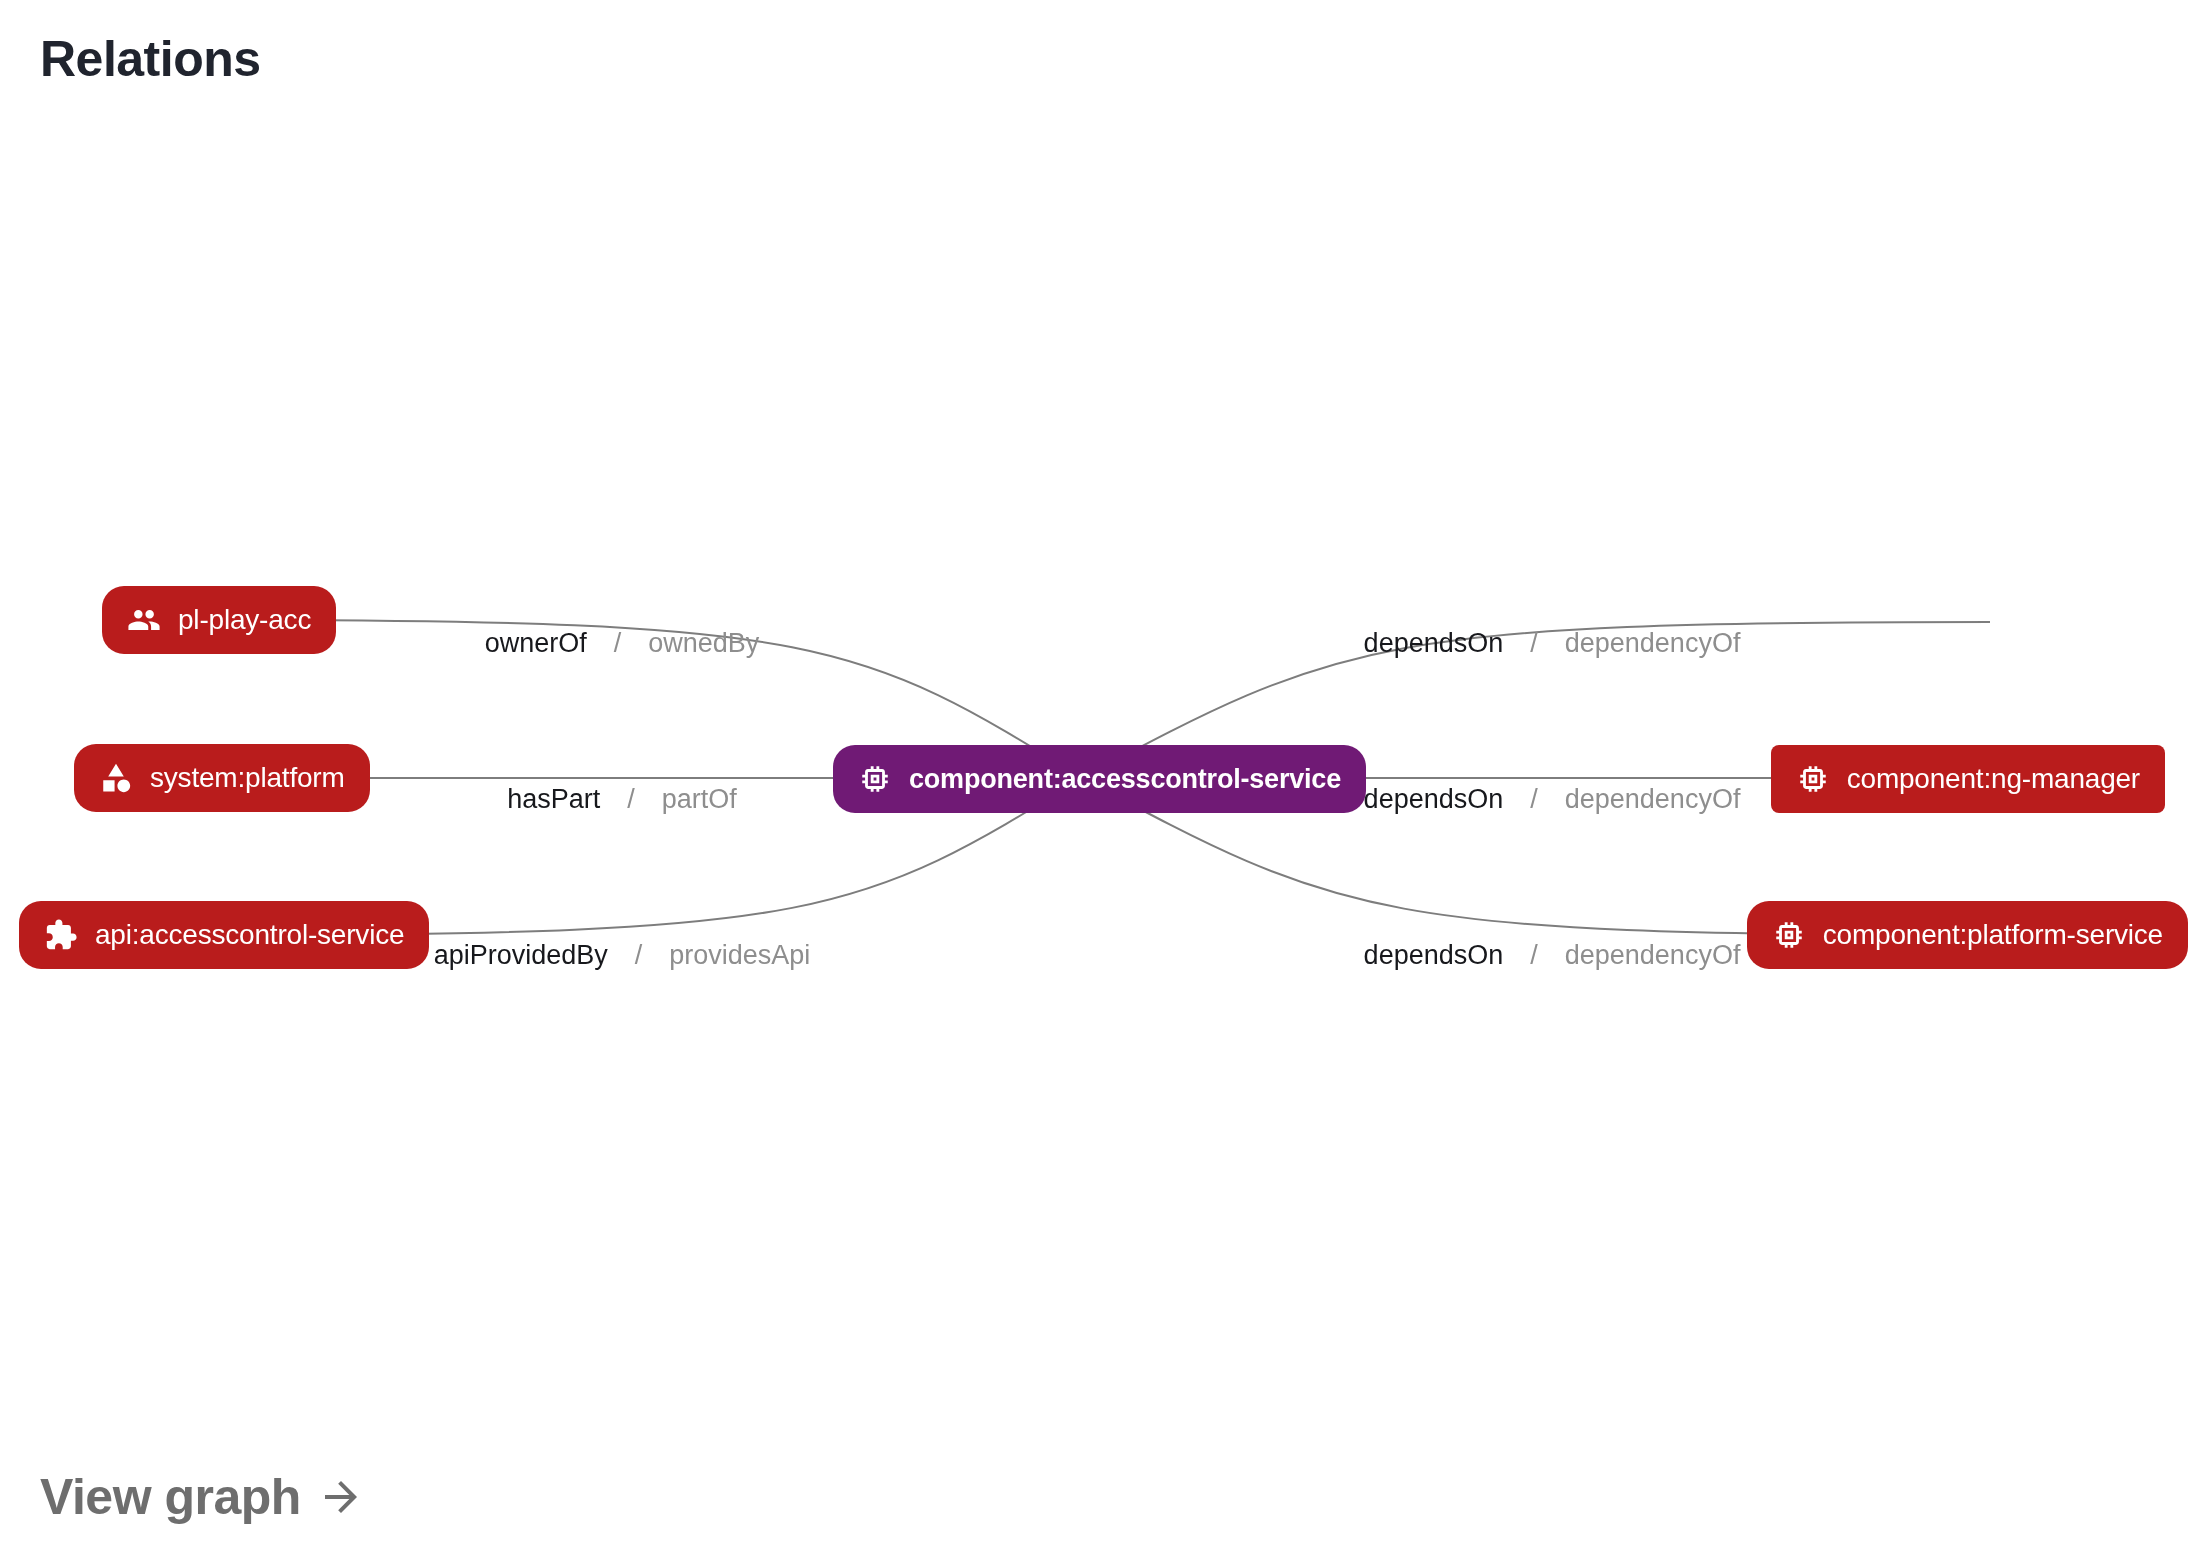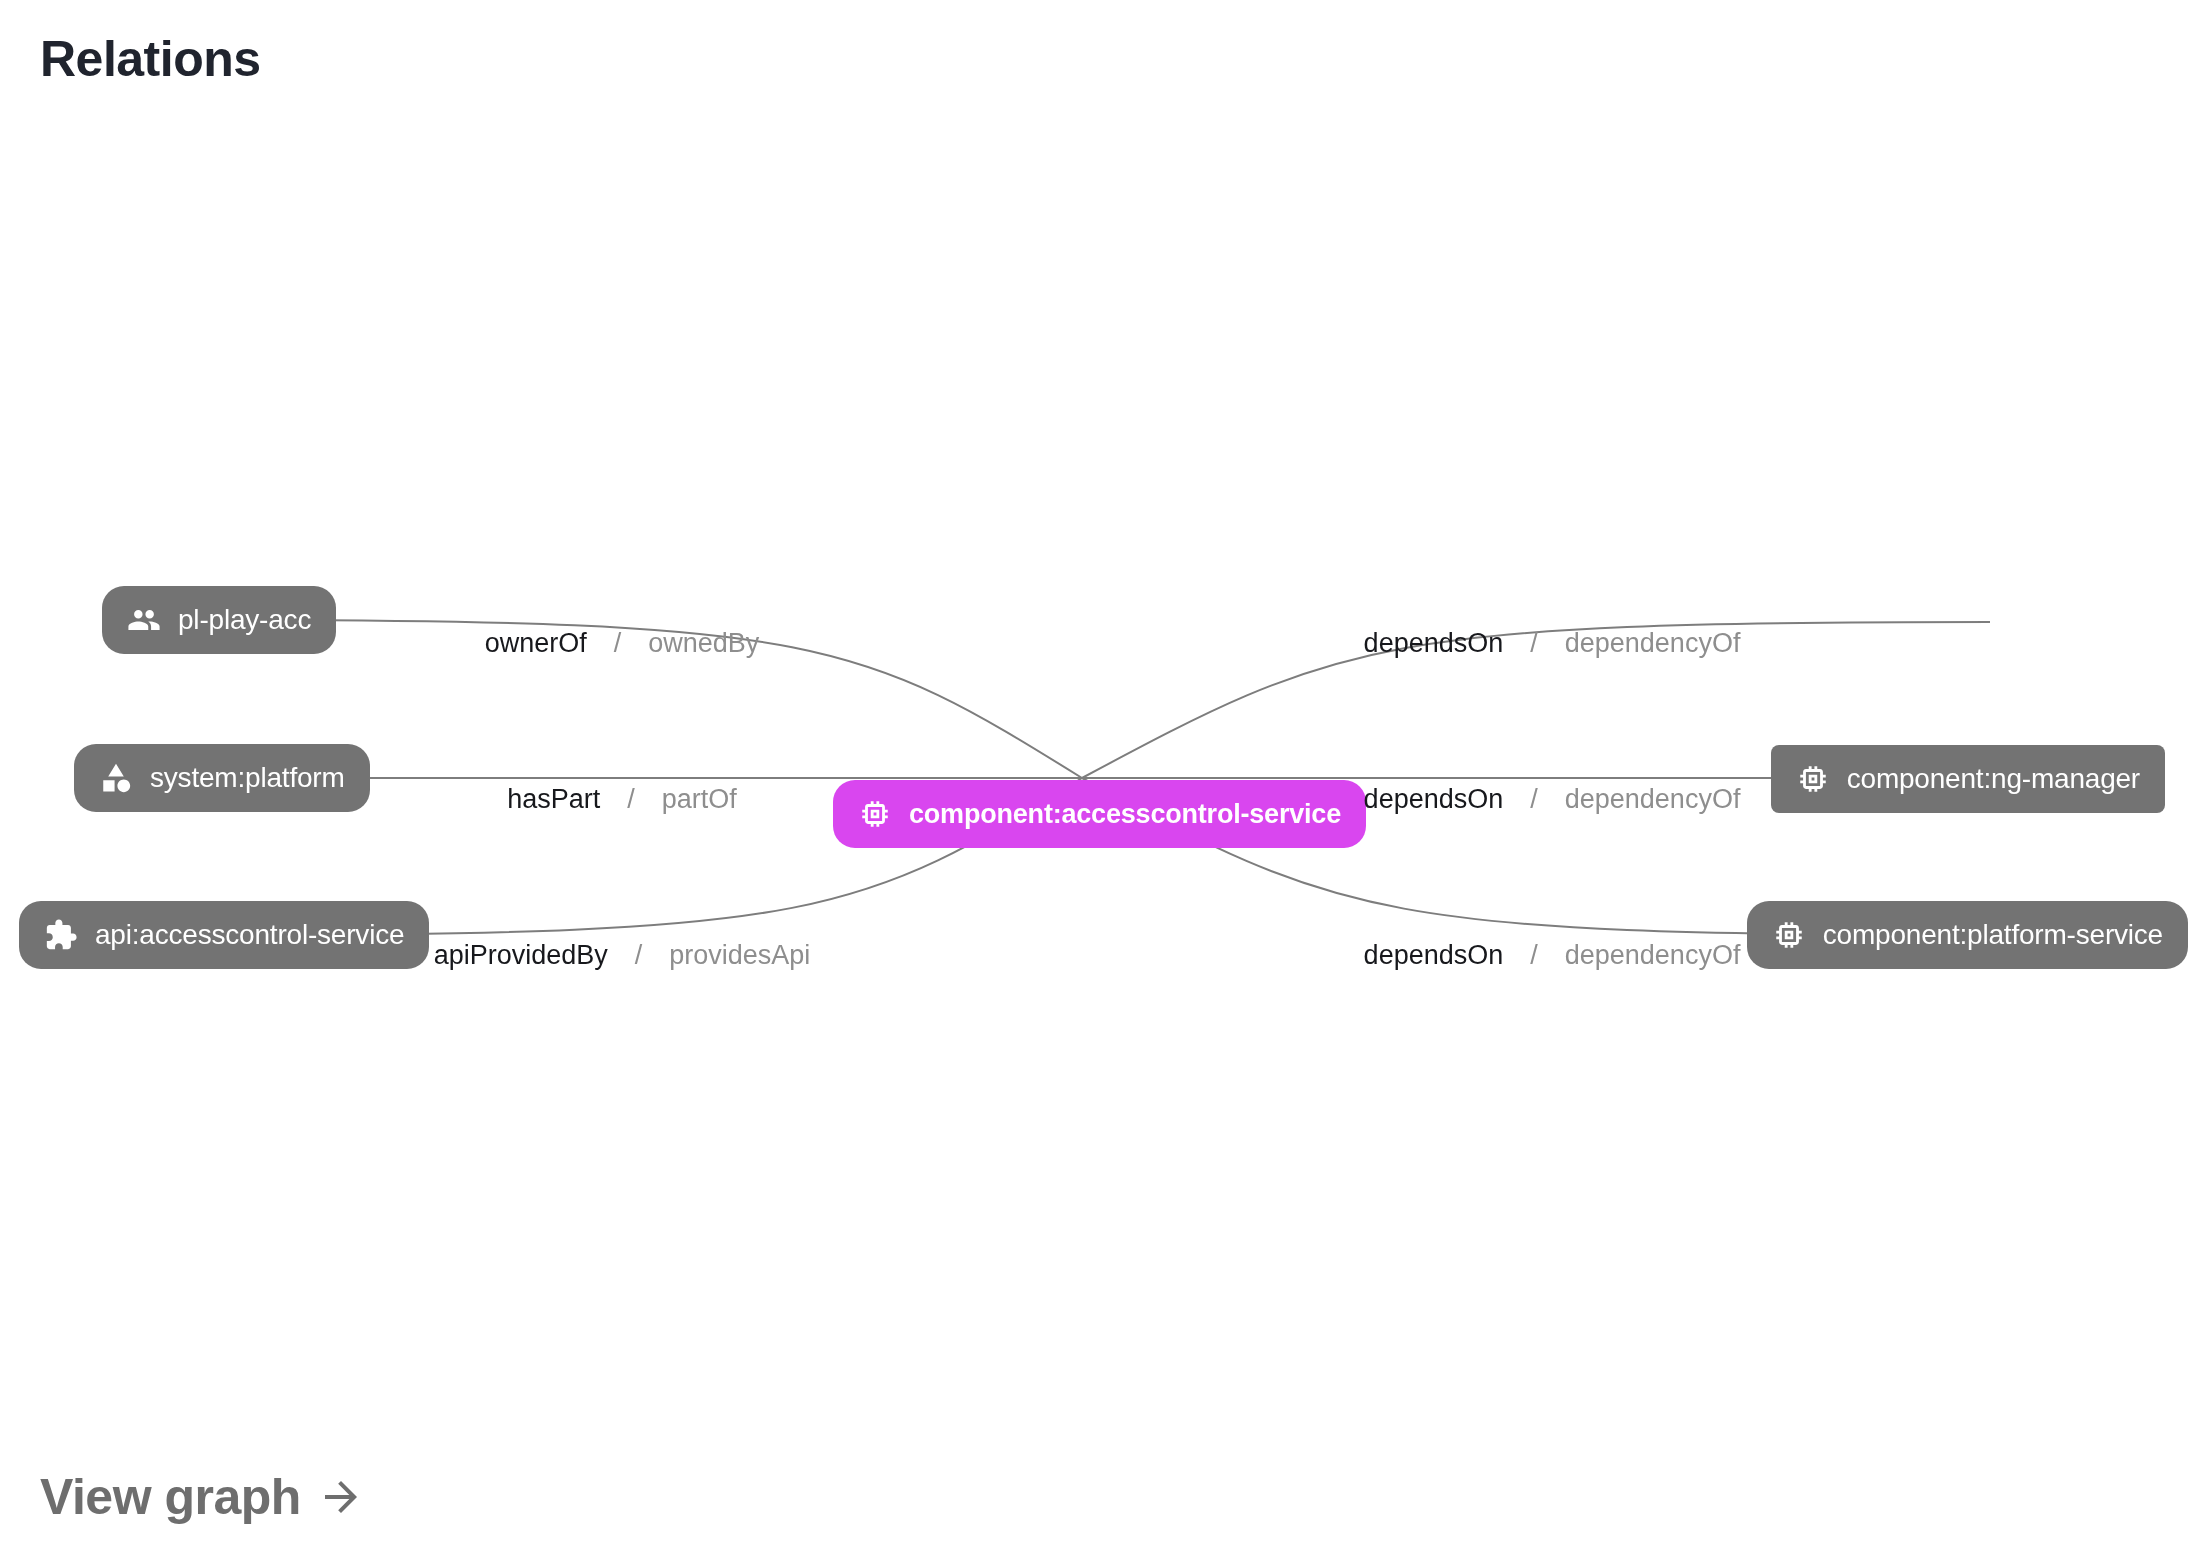--- a/index.html
+++ b/index.html
@@ -12,22 +12,22 @@
     font-size:50px;font-weight:700;color:#20242e;letter-spacing:-0.5px;
   }
   svg.edges{position:absolute;left:0;top:0;width:2206px;height:1566px;}
   svg.edges path{fill:none;stroke:#7d7d7d;stroke-width:2px;}
   .node{
     position:absolute;display:flex;align-items:center;gap:17px;
     height:68px;padding:0 25px;border-radius:22px;color:#ffffff;
     font-size:28px;letter-spacing:-0.2px;white-space:nowrap;cursor:pointer;
     box-sizing:border-box;
   }
-  .node.blue{background:#737373;}
-  .node.orange{background:#d946ef;font-weight:700;font-size:27px;margin-top:35px;}
+  .node.blue{background:#b91c1c;}
+  .node.orange{background:#701a75;font-weight:700;font-size:27px;}
   .node svg{width:34px;height:34px;flex:none;fill:#ffffff;}
   .edge-label{
     position:absolute;width:500px;display:flex;justify-content:center;gap:27px;
     font-size:27px;line-height:34px;color:#17181c;white-space:nowrap;
   }
   .edge-label .inv, .edge-label .sep{color:#8e8e8e;}
   .view-graph{
     position:absolute;left:40px;top:1468px;display:flex;align-items:center;gap:16px;
     font-size:50px;font-weight:700;color:#6e6e6e;cursor:pointer;letter-spacing:-0.5px;
   }

